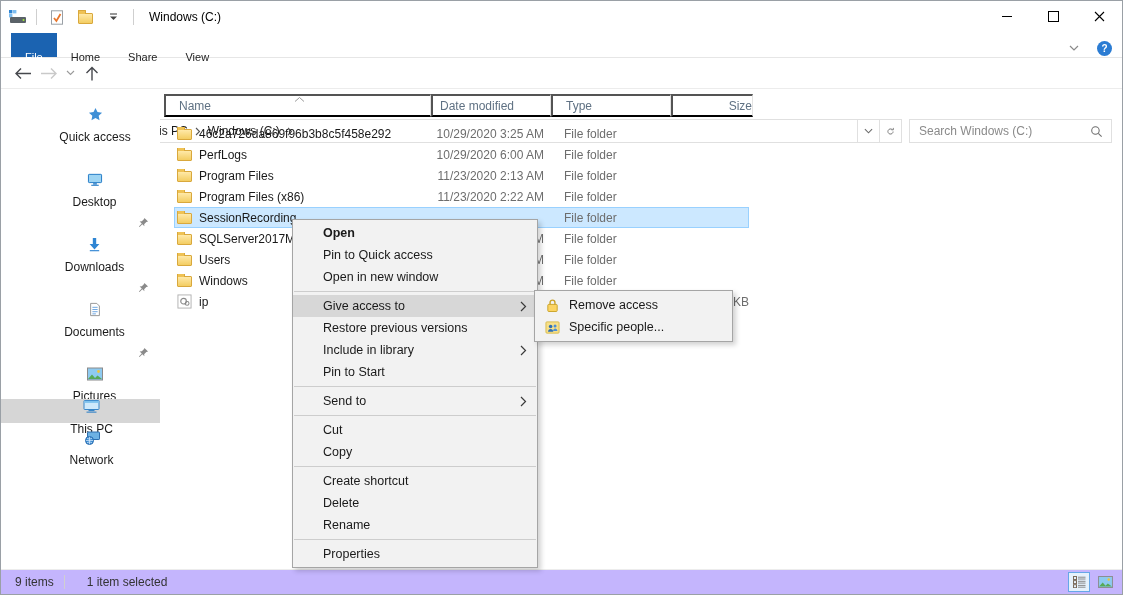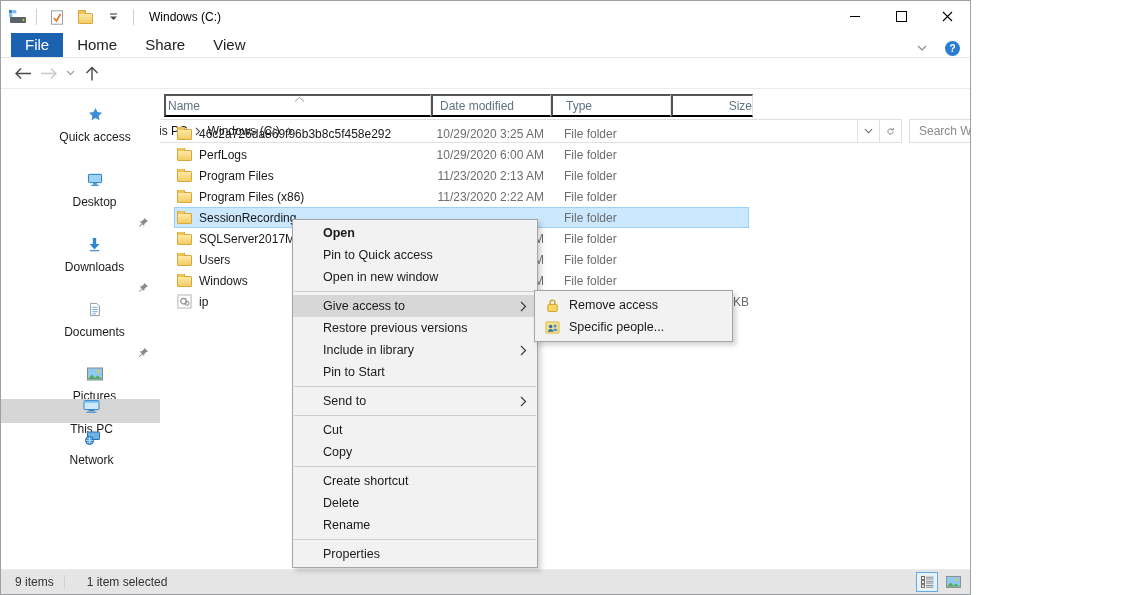--- a/index.html
+++ b/index.html
@@ -1,32 +1,32 @@
 <!DOCTYPE html>
 <html><head>
 <meta charset="utf-8">
 <style>
   html,body{margin:0;padding:0;background:#fff;}
-  .window{position:relative;width:971px;height:595px;background:#fff;border:1px solid #9aa0a6;
+  .window{position:relative;width:1123px;height:595px;background:#fff;border:1px solid #9aa0a6;
     box-sizing:border-box;overflow:hidden;font-family:"Liberation Sans",sans-serif;font-size:12px;color:#1a1a1a;}
   svg{display:block}
 
   
   .titlebar{position:absolute;top:0;left:0;right:140px;height:32px;display:flex;align-items:center;padding-left:8px;gap:6px;}
   .tsep{width:1px;height:16px;background:#cfcfcf;margin:0 3px;}
   .qat-btn{display:flex;align-items:center;justify-content:center;width:22px;height:22px;background:none;border:none;padding:0;}
   .title-text{margin-left:6px;font-size:12px;color:#000;white-space:nowrap;}
   .controls{position:absolute;top:0;right:0;display:flex;}
   .ctrl{width:46px;height:31px;display:flex;align-items:center;justify-content:center;background:none;border:none;}
   .min-glyph{width:10px;height:1px;background:#000;}
   .max-glyph{width:9px;height:9px;border:1px solid #000;}
 
   
   .ribbon{position:absolute;top:32px;left:0;right:0;height:25px;border-bottom:1px solid #e6e6e6;display:flex;align-items:flex-start;padding-left:10px;box-sizing:border-box;}
-  .tab{height:24px;line-height:24px;padding:0 14px;font-size:15px;color:#222;background:none;border:none;}
+  .tab{height:24px;line-height:24px;padding:12px 14px;font-size:11px;color:#222;background:none;border:none;}
   .tab.active{background:#1b63b1;color:#fff;}
   .ribbon-right{position:absolute;right:10px;top:4px;display:flex;align-items:center;gap:12px;}
   .helpcircle{width:15px;height:15px;border-radius:50%;background:#2b7cd3;color:#fff;font-size:10px;font-weight:bold;display:flex;align-items:center;justify-content:center;border:none;}
 
   
   .addrrow{position:absolute;top:57px;left:0;right:0;height:31px;border-bottom:1px solid #ececec;box-sizing:border-box;}
   .navbtn{position:absolute;top:6px;background:none;border:none;padding:0;display:flex;align-items:center;justify-content:center;height:18px;}
   .addrbox{position:absolute;left:105px;top:61px;width:796px;height:24px;border:1px solid #e0e0e0;box-sizing:border-box;display:flex;align-items:center;background:#fff;}
   .crumb{padding:0 4px;white-space:nowrap;background:none;border:none;font-size:12px;color:#1a1a1a;height:22px;}
   .crumb-chev{padding:0 3px;display:flex;align-items:center;}
@@ -43,21 +43,21 @@
   .side-item.parent{padding-left:29px;}
   .side-item.child{padding-left:28px;margin-top:41px;}
   .side-item.sel{background:#d6d6d6;}
   .side-item.gap{margin-top:8px;}
   .slabel{white-space:nowrap;}
   .pin{margin-left:auto;margin-right:11px;}
 
   
   .list-header{position:absolute;left:163px;top:93px;height:23px;display:flex;color:#5f7183;}
   .hcell{border-right:1px solid #e3e3e3;box-sizing:border-box;display:flex;align-items:center;background:none;font-size:12px;color:#5f7183;padding:0;}
-  .h-name{width:267px;padding-left:2px;position:relative;}
+  .h-name{width:267px;padding-left:13px;position:relative;}
   .h-date{width:120px;padding-left:7px;}
   .h-type{width:120px;padding-left:13px;}
   .h-size{width:82px;padding-left:20px;justify-content:flex-end;}
   .sortcaret{position:absolute;left:128px;top:0px;}
   .rows{position:absolute;left:163px;top:122px;}
   .row{display:flex;height:21px;align-items:center;position:relative;width:589px;}
   .row.sel::before{content:"";position:absolute;left:10px;right:4px;top:0;bottom:0;background:#cce8ff;border:1px solid #99d1ff;box-sizing:border-box;z-index:0;}
   .cell{position:relative;z-index:1;box-sizing:border-box;white-space:nowrap;overflow:hidden;}
   .c-name{width:267px;padding-left:13px;display:flex;align-items:center;gap:7px;color:#191919;}
   .c-date{width:120px;padding-right:7px;text-align:right;color:#6d6d6d;}
@@ -75,21 +75,21 @@
   .ctx-item.hl{background:#d7d7d7;}
   .ctx-sep{height:1px;background:#cdcdcd;margin:3px 1px;}
   .ctx-chev{position:absolute;right:10px;top:6px;}
 
   
   .submenu{position:absolute;left:533px;top:289px;width:199px;background:#f2f2f2;border:1px solid #a5a5a5;
     box-shadow:3px 3px 5px rgba(0,0,0,0.18);padding:3px 0;box-sizing:border-box;z-index:11;}
   .sub-item{height:22px;display:flex;align-items:center;gap:9px;padding:0 10px;font-size:12.5px;background:none;border:none;width:100%;box-sizing:border-box;text-align:left;color:#1a1a1a;}
 
   
-  .statusbar{position:absolute;left:0;right:0;bottom:0;height:25px;border-top:1px solid #ececec;display:flex;align-items:center;box-sizing:border-box;background:#e5e5e5;}
+  .statusbar{position:absolute;left:0;right:0;bottom:0;height:25px;border-top:1px solid #ececec;display:flex;align-items:center;box-sizing:border-box;background:#c4b5fd;}
   .sb-text{margin-left:14px;color:#333;}
   .sb-div{width:1px;height:14px;background:#d0d0d0;margin:0 10px;}
   .sb-right{margin-left:auto;display:flex;align-items:center;gap:4px;margin-right:6px;}
   .viewbtn{width:22px;height:20px;display:flex;align-items:center;justify-content:center;background:none;border:1px solid transparent;padding:0;box-sizing:border-box;}
   .viewbtn.active{border-color:#66a7e8;background:#e5f1fb;}
 </style>
 </head>
 <body>
 
 <div class="window">

